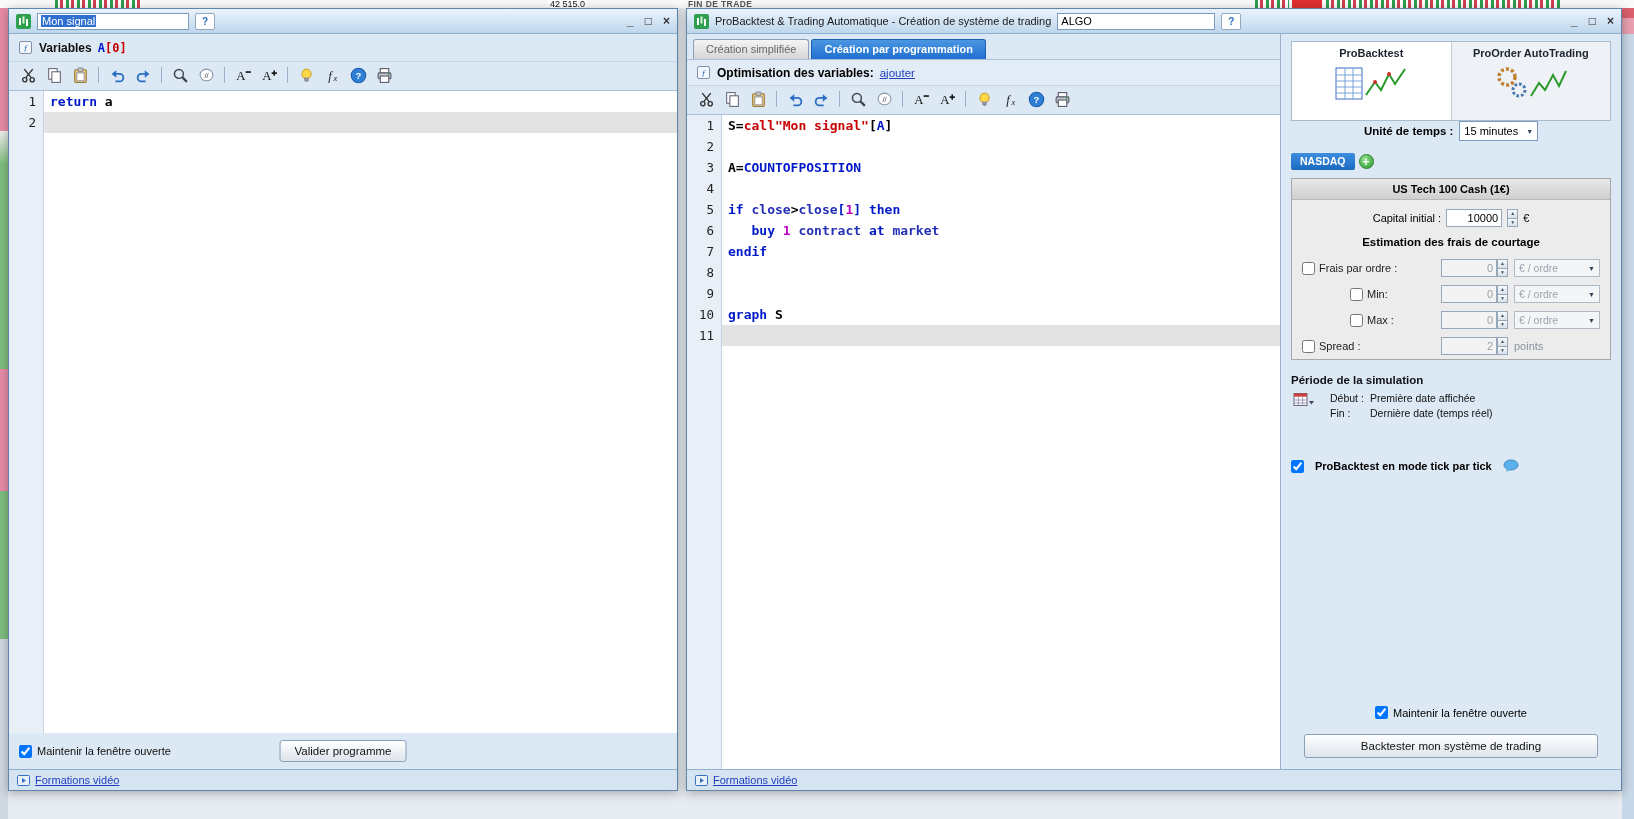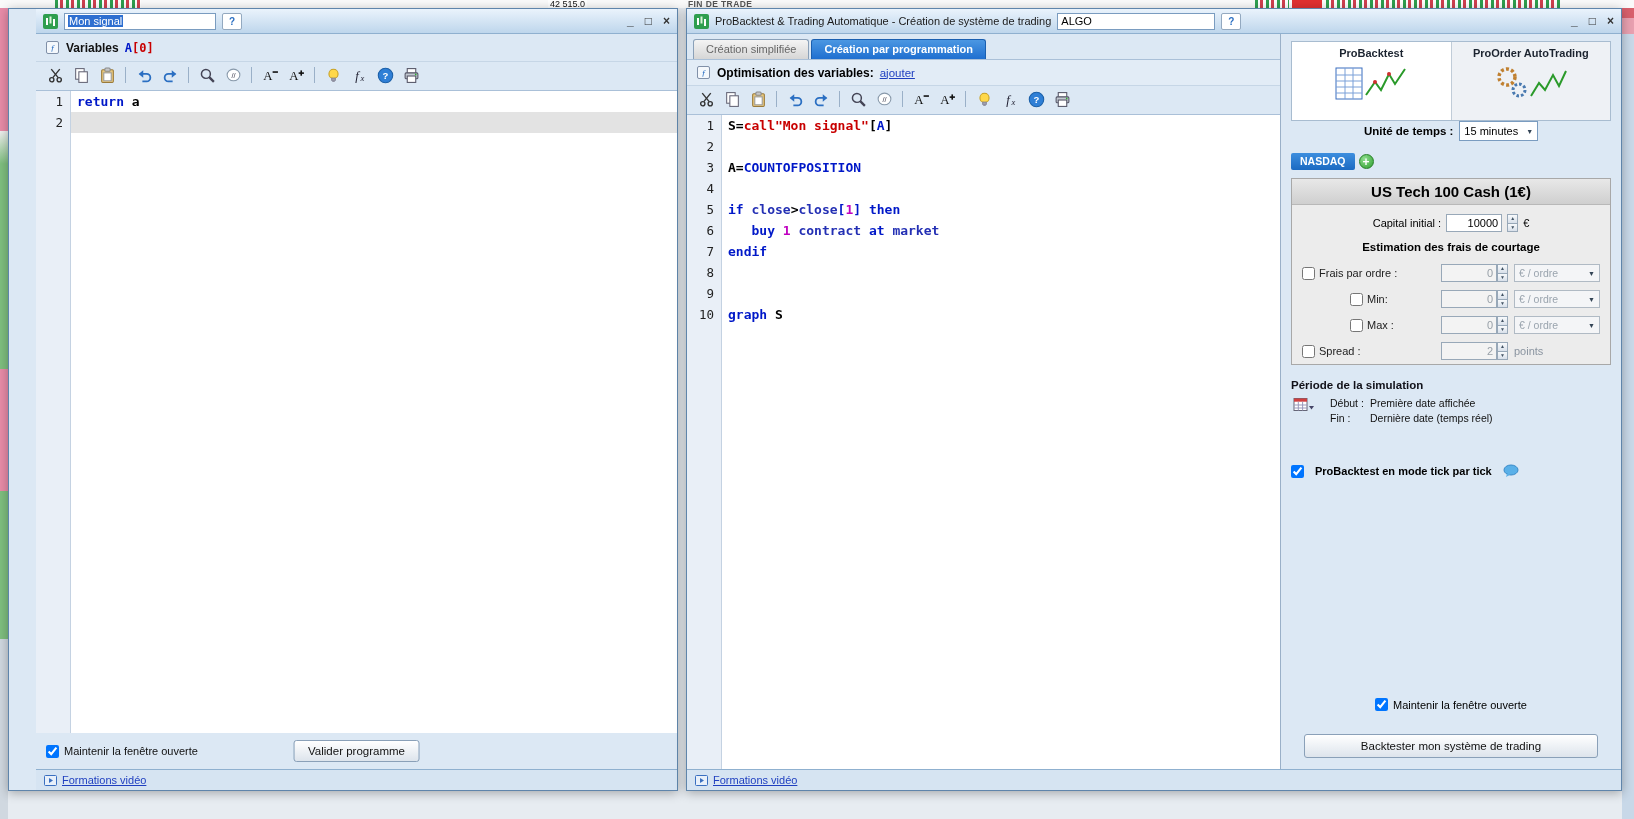--- a/index.html
+++ b/index.html
@@ -17,21 +17,21 @@
   #bg-red-badge{position:absolute;left:1292px;top:0;width:30px;height:8px;background:#e03030;}
   #bg-strip-left{position:absolute;left:0;top:0;width:8px;height:819px;
       background:linear-gradient(180deg,#e88ca8 0,#e88ca8 16%,#f0f0f0 16%,#7fbf7f 20%,#7fbf7f 45%,
                  #e88ca8 45%,#e88ca8 60%,#7fbf7f 60%,#7fbf7f 78%,#d0d8e0 78%,#d0d8e0 100%);}
   #bg-strip-right{position:absolute;right:0;top:0;width:12px;height:819px;
       background:linear-gradient(180deg,#d8606c 0,#d8606c 18px,#e8a0b0 18px,#e8a0b0 34px,#c8d8e8 34px);}
 
   
   .window{position:absolute;display:flex;flex-direction:column;border:1px solid #5f85ab;background:#dce8f4;
       box-shadow:0 2px 10px rgba(0,0,0,.3);box-sizing:border-box;}
-  #left-window{left:8px;top:8px;width:670px;height:783px;padding-left:27px;}
+  #left-window{left:8px;top:8px;width:670px;height:783px;}
   #right-window{left:686px;top:8px;width:936px;height:783px;}
 
   .titlebar{height:24px;flex:0 0 auto;background:linear-gradient(#eaf3fc,#bed6ec);border-bottom:1px solid #8fb0cf;
       display:flex;align-items:center;padding:0 7px;gap:6px;}
   .app-icon{display:flex;width:15px;height:15px;flex:0 0 auto;}
   .titlebar-title{font-size:11px;color:#1a1a1a;white-space:nowrap;}
   .title-input{background:#fff;border:1px solid #7a9cc0;height:17px;display:flex;align-items:center;
       padding:0 3px;font-size:11px;width:152px;box-sizing:border-box;}
   .selected-text{background:#2e6fd0;color:#fff;padding:0 1px;}
   input.title-input2{background:#fff;border:1px solid #7a9cc0;height:17px;width:158px;font-size:11px;
@@ -102,21 +102,21 @@
 
   .chip-row{display:flex;align-items:center;gap:4px;margin:0 0 8px;}
   .chip{background:linear-gradient(#3d8ede,#1b6ac2);color:#fff;font-size:10.5px;font-weight:bold;
       padding:2px 9px 3px;border-radius:2px;}
   .plus-btn{width:15px;height:15px;border-radius:50%;background:radial-gradient(circle at 35% 30%,#8ede8e,#2f9e2f);
       color:#fff;font-weight:bold;font-size:12px;line-height:14px;text-align:center;border:1px solid #268026;
       box-sizing:border-box;cursor:default;}
 
   .inst-box{border:1px solid #a8a8a8;background:#ececec;margin-bottom:14px;flex:0 0 auto;}
   .inst-header{background:linear-gradient(#e8e8e8,#cfcfcf);border-bottom:1px solid #b8b8b8;text-align:center;
-      font-size:15px;font-weight:bold;padding:4px 10px;}
+      font-size:11px;font-weight:bold;padding:4px 10px;}
   .cap-row{display:flex;align-items:center;justify-content:center;gap:5px;padding:9px 0 7px;font-size:11px;}
   .num-input{display:inline-flex;justify-content:flex-end;align-items:center;width:48px;height:16px;
       border:1px solid #98a8b8;background:#fff;font-size:11px;padding:0 3px;box-sizing:content-box;text-align:right;}
   .num-input.disabled{background:#f3f3f3;color:#98a0a8;}
   .spinner{display:inline-flex;flex-direction:column;width:11px;height:18px;}
   .spin-btn{flex:1;font-size:5px;line-height:5px;display:flex;align-items:center;justify-content:center;
       background:linear-gradient(#f8fafc,#d8e0ea);border:1px solid #98a8b8;color:#456;}
   .spin-btn + .spin-btn{border-top:none;}
   .fees-title{text-align:center;font-weight:bold;font-size:11.5px;margin:2px 0 7px;}
   .fee-row{display:flex;align-items:center;height:26px;padding-right:10px;font-size:11px;color:#222;}
@@ -127,21 +127,21 @@
       box-sizing:border-box;margin-left:6px;}
   .unit-text{color:#8a94a0;font-size:11px;margin-left:6px;width:86px;box-sizing:border-box;}
 
   .sim-title{font-weight:bold;font-size:11.5px;margin:0 0 5px;color:#101018;}
   .sim-box{display:flex;gap:15px;margin:0 0 14px;align-items:flex-start;padding-left:2px;}
   .sim-line{display:flex;font-size:10.5px;line-height:15px;color:#111;}
   .sim-label{width:40px;}
   .tick-row{display:flex;align-items:center;gap:11px;font-size:11px;font-weight:bold;margin-top:24px;}
   .panel-spacer{flex:1;}
   .keep-row{display:flex;align-items:center;justify-content:center;gap:5px;font-size:11px;margin-bottom:7px;}
-  .backtest-btn{display:block;width:92%;margin:16px auto 5px;padding:5px 0;font-size:11.5px;}
+  .backtest-btn{display:block;width:92%;margin:8px auto 5px;padding:5px 0;font-size:11.5px;}
 </style>
 </head>
 <body>
 
 <div id="bg-strip-left"></div>
 <div id="bg-strip-right"></div>
 <div id="bg-top">
   <div class="bg-candles" style="left:55px;width:86px;"></div>
   <span id="bg-price">42 515.0</span>
   <span id="bg-trade">FIN DE TRADE</span>
@@ -463,20 +463,24 @@
             <span class="ln">8</span>
             <span class="ct"></span>
           </div>
           <div class="code-line">
             <span class="ln">9</span>
             <span class="ct"></span>
           </div>
           <div class="code-line">
             <span class="ln">10</span>
             <span class="ct"><span class="k">graph </span><span class="p">S</span></span>
+          </div>
+          <div class="code-line active">
+            <span class="ln">11</span>
+            <span class="ct"></span>
           </div>
         </div>
     </div>
 
     <div class="panel">
       <div class="bt-tabs">
         <div class="bt-tab">
           <span class="bt-label">ProBacktest</span>
           <span>
             <svg width="76" height="44" viewBox="0 0 76 44">

